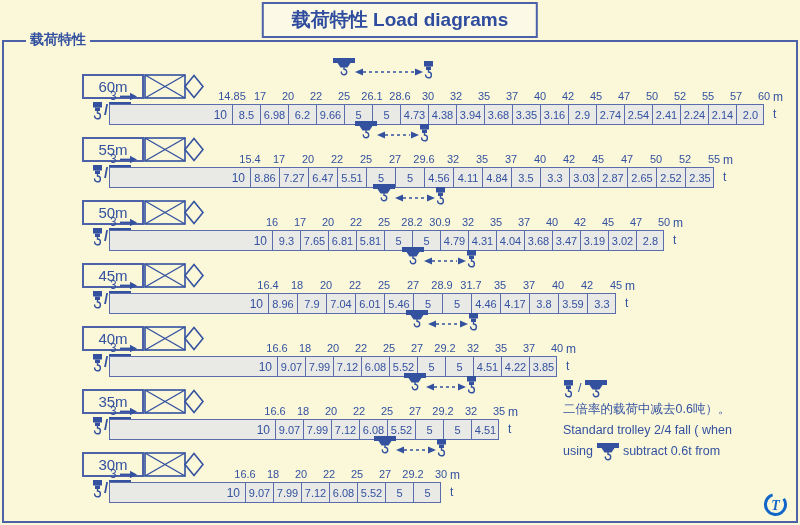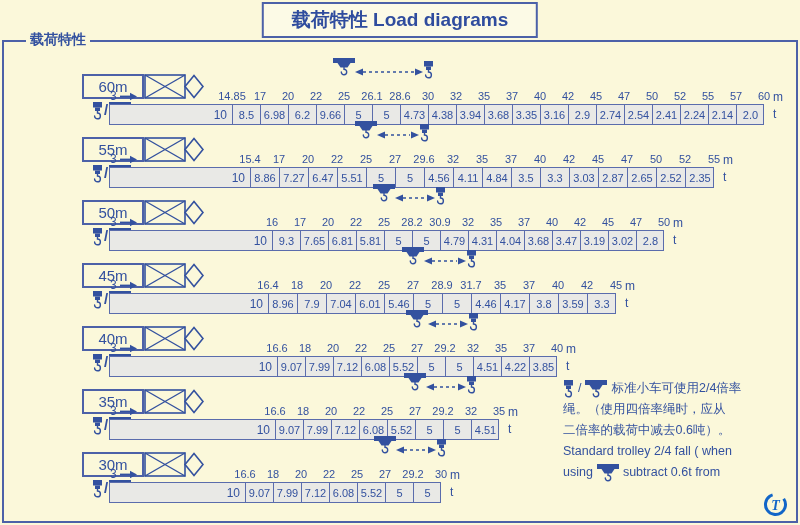--- a/index.html
+++ b/index.html
@@ -640,25 +640,21 @@
           </svg>
         </span>
         <span>/</span>
         <span class="icon-slot">
           <svg width="22" height="18" viewBox="0 0 22 18">
             <rect x="0" y="0" width="22" height="5" fill="#33519F"></rect>
             <path d="M4.5 5 h13 l-3 4.5 h-7 z" fill="#33519F"></path>
             <path d="M11 9.5 L11 11.3 A2.7 2.7 0 1 1 8.3 14" fill="none" stroke="#33519F" stroke-width="1.4" stroke-linecap="round"></path>
           </svg>
         </span>
-      <span class="txt">标准小车可使用2/4倍率</span>
     </div>
-    <div class="note-line">
-        <span class="txt">绳。（使用四倍率绳时，应从</span>
-      </div>
     <div class="note-line">
         <span class="txt">二倍率的载荷中减去0.6吨）。</span>
       </div>
     <div class="note-line">
         <span class="txt">Standard trolley 2/4 fall ( when</span>
       </div>
     <div class="note-line">
       <span class="txt">using</span>
       <span class="icon-slot">
           <svg width="22" height="18" viewBox="0 0 22 18">

